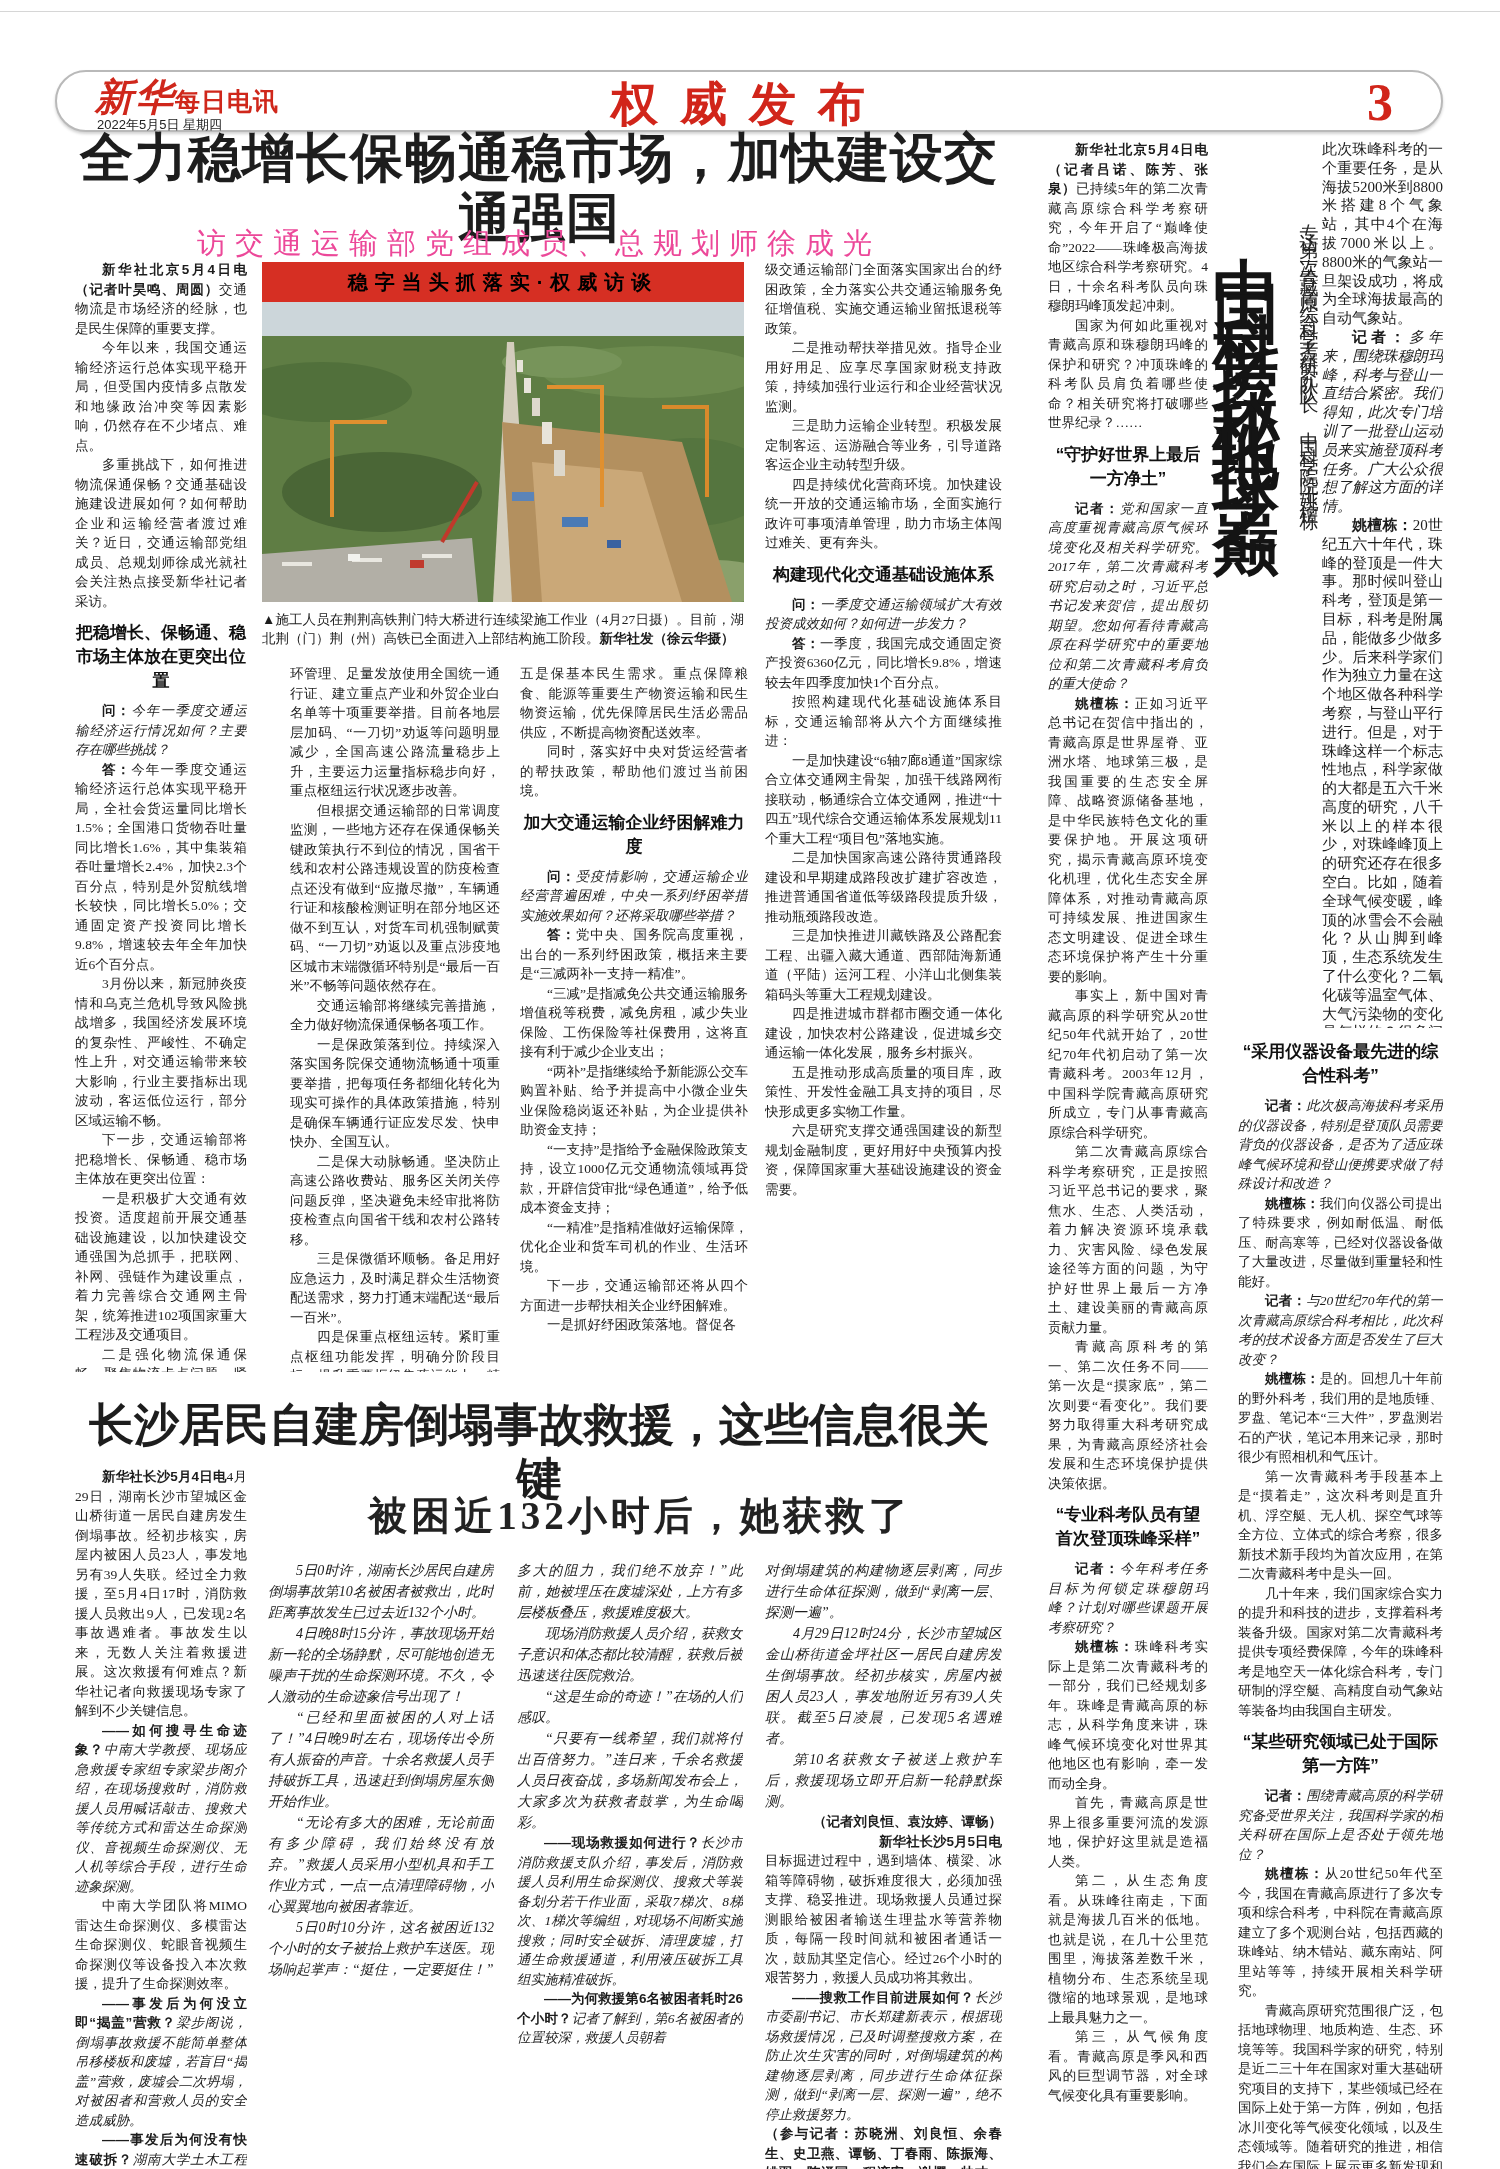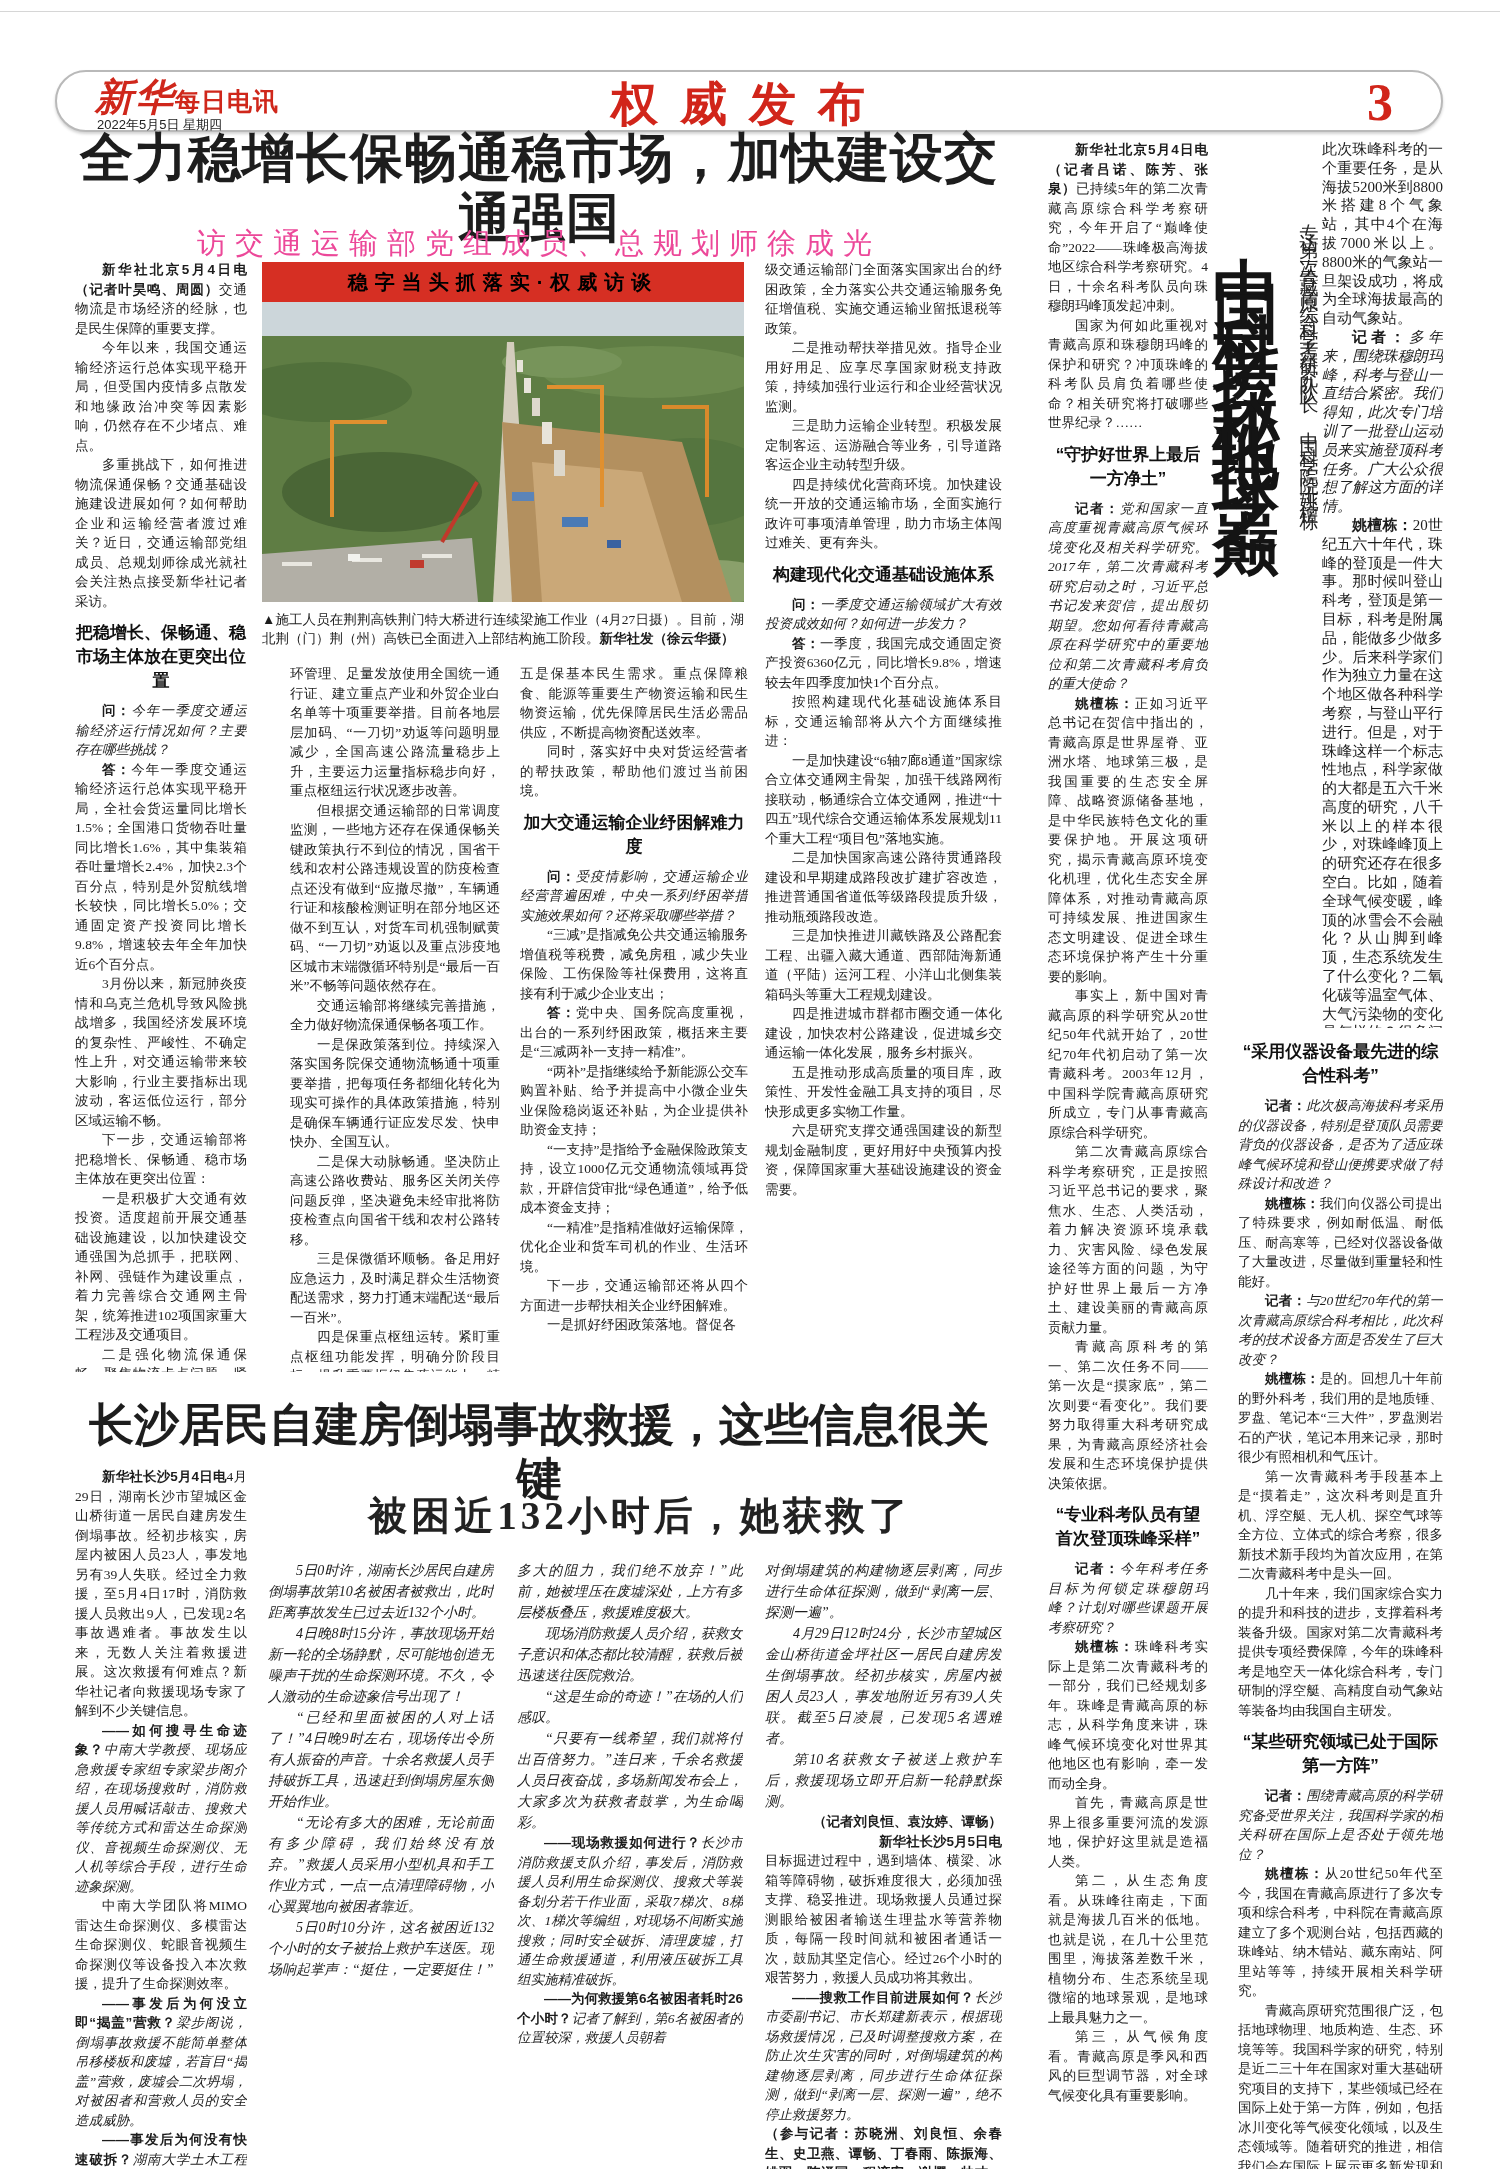--- a/index.html
+++ b/index.html
@@ -129,22 +129,22 @@
       <p class="p" data-name="paragraph">一是保政策落到位。持续深入落实国务院保交通物流畅通十项重要举措，把每项任务都细化转化为现实可操作的具体政策措施，特别是确保车辆通行证应发尽发、快申快办、全国互认。</p>
       <p class="p" data-name="paragraph">二是保大动脉畅通。坚决防止高速公路收费站、服务区关闭关停问题反弹，坚决避免未经审批将防疫检查点向国省干线和农村公路转移。</p>
       <p class="p" data-name="paragraph">三是保微循环顺畅。备足用好应急运力，及时满足群众生活物资配送需求，努力打通末端配送“最后一百米”。</p>
       <p class="p" data-name="paragraph">四是保重点枢纽运转。紧盯重点枢纽功能发挥，明确分阶段目标，提升重要枢纽集疏运能力，精准对接重点领域、重点行业、重点物资保供保运需求。</p>
     </div>
   <div class="col" style="left:520px;top:652px;width:228px;height:708px;" data-name="main-article-col3">
       <p class="pc" data-name="paragraph">五是保基本民生需求。重点保障粮食、能源等重要生产物资运输和民生物资运输，优先保障居民生活必需品供应，不断提高物资配送效率。</p>
       <p class="p" data-name="paragraph">同时，落实好中央对货运经营者的帮扶政策，帮助他们渡过当前困境。</p>
       <div class="sub" data-name="section-subhead">加大交通运输企业纾困解难力度</div>
       <p class="q" data-name="paragraph"><b class="lead" data-name="paragraph-lead">问：</b>受疫情影响，交通运输企业经营普遍困难，中央一系列纾困举措实施效果如何？还将采取哪些举措？</p>
+      <p class="p" data-name="paragraph"><b class="lead" data-name="paragraph-lead">答：</b>党中央、国务院高度重视，出台的一系列纾困政策，概括来主要是“三减两补一支持一精准”。</p>
       <p class="p" data-name="paragraph">“三减”是指减免公共交通运输服务增值税等税费，减免房租，减少失业保险、工伤保险等社保费用，这将直接有利于减少企业支出；</p>
-      <p class="p" data-name="paragraph"><b class="lead" data-name="paragraph-lead">答：</b>党中央、国务院高度重视，出台的一系列纾困政策，概括来主要是“三减两补一支持一精准”。</p>
       <p class="p" data-name="paragraph">“两补”是指继续给予新能源公交车购置补贴、给予并提高中小微企业失业保险稳岗返还补贴，为企业提供补助资金支持；</p>
       <p class="p" data-name="paragraph">“一支持”是指给予金融保险政策支持，设立1000亿元交通物流领域再贷款，开辟信贷审批“绿色通道”，给予低成本资金支持；</p>
       <p class="p" data-name="paragraph">“一精准”是指精准做好运输保障，优化企业和货车司机的作业、生活环境。</p>
       <p class="p" data-name="paragraph">下一步，交通运输部还将从四个方面进一步帮扶相关企业纾困解难。</p>
       <p class="p" data-name="paragraph">一是抓好纾困政策落地。督促各</p>
     </div>
   <div class="col" style="left:765px;top:248px;width:237px;height:1112px;" data-name="main-article-col4">
       <p class="pc" data-name="paragraph">级交通运输部门全面落实国家出台的纾困政策，全力落实公共交通运输服务免征增值税、实施交通运输业留抵退税等政策。</p>
       <p class="p" data-name="paragraph">二是推动帮扶举措见效。指导企业用好用足、应享尽享国家财税支持政策，持续加强行业运行和企业经营状况监测。</p>
       <p class="p" data-name="paragraph">三是助力运输企业转型。积极发展定制客运、运游融合等业务，引导道路客运企业主动转型升级。</p>

